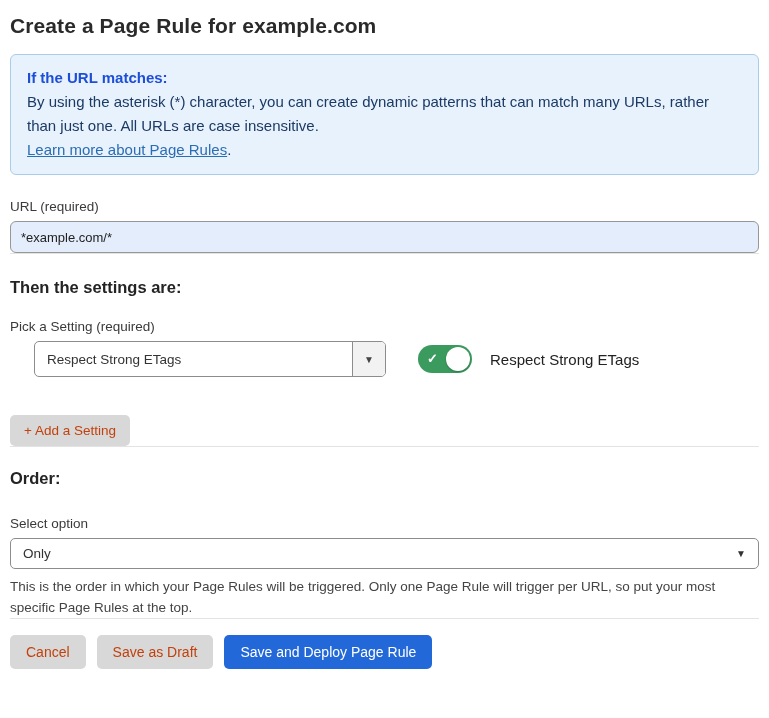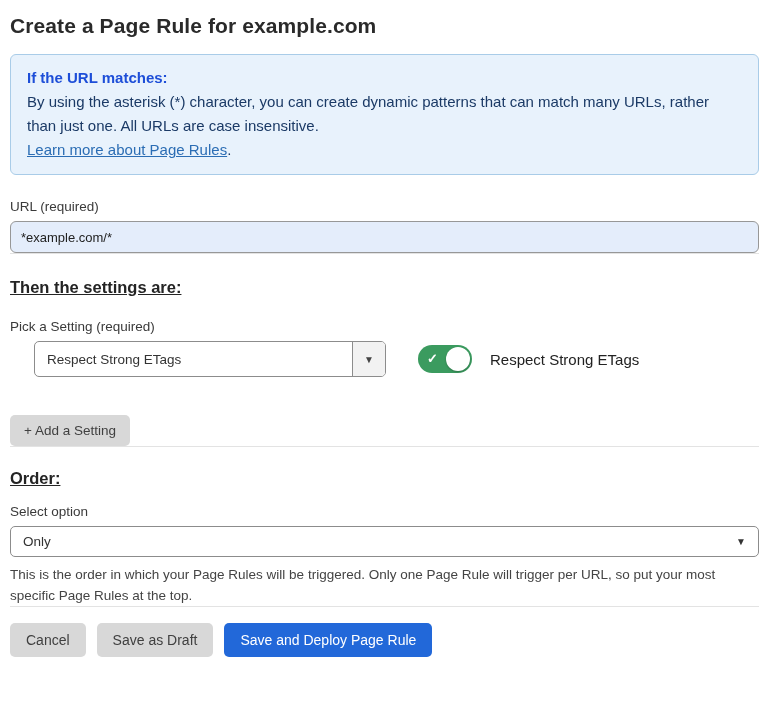--- a/index.html
+++ b/index.html
@@ -72,21 +72,20 @@
   }
   .divider-1 { margin: 28px -10px 0 -10px; }
   .divider-2 { margin: 26px -10px 0 -10px; }
   .divider-3 { margin: 24px -10px 0 -10px; }
 
   .section-heading {
     font-size: 16.5px;
     font-weight: bold;
     color: #242424;
     margin: 24px 0 0 0;
-    text-decoration: underline;
   }
   .settings-heading { margin-top: 24px; }
   .picker-label { margin-top: 22px; }
 
   
   .setting-row {
     display: flex;
     align-items: center;
     margin-top: 2px;
     padding-left: 24px;
@@ -159,30 +158,30 @@
 
   .btn {
     font-family: "Liberation Sans", sans-serif;
     border: none;
     border-radius: 5px;
     cursor: pointer;
     font-size: 13.5px;
   }
   .btn-gray {
     background: #d8d8d8;
-    color: #404040;
+    color: #c2410c;
   }
   .add-setting-btn {
     margin-top: 38px;
     padding: 0 14px;
     height: 31px;
   }
 
   .order-heading { margin-top: 22px; }
-  .order-label { margin-top: 16px; }
+  .order-label { margin-top: 28px; }
 
   .order-select {
     width: 100%;
     height: 31px;
     border: 1px solid #8c8c8c;
     border-radius: 5px;
     background: #ffffff;
     display: flex;
     align-items: center;
     cursor: pointer;

